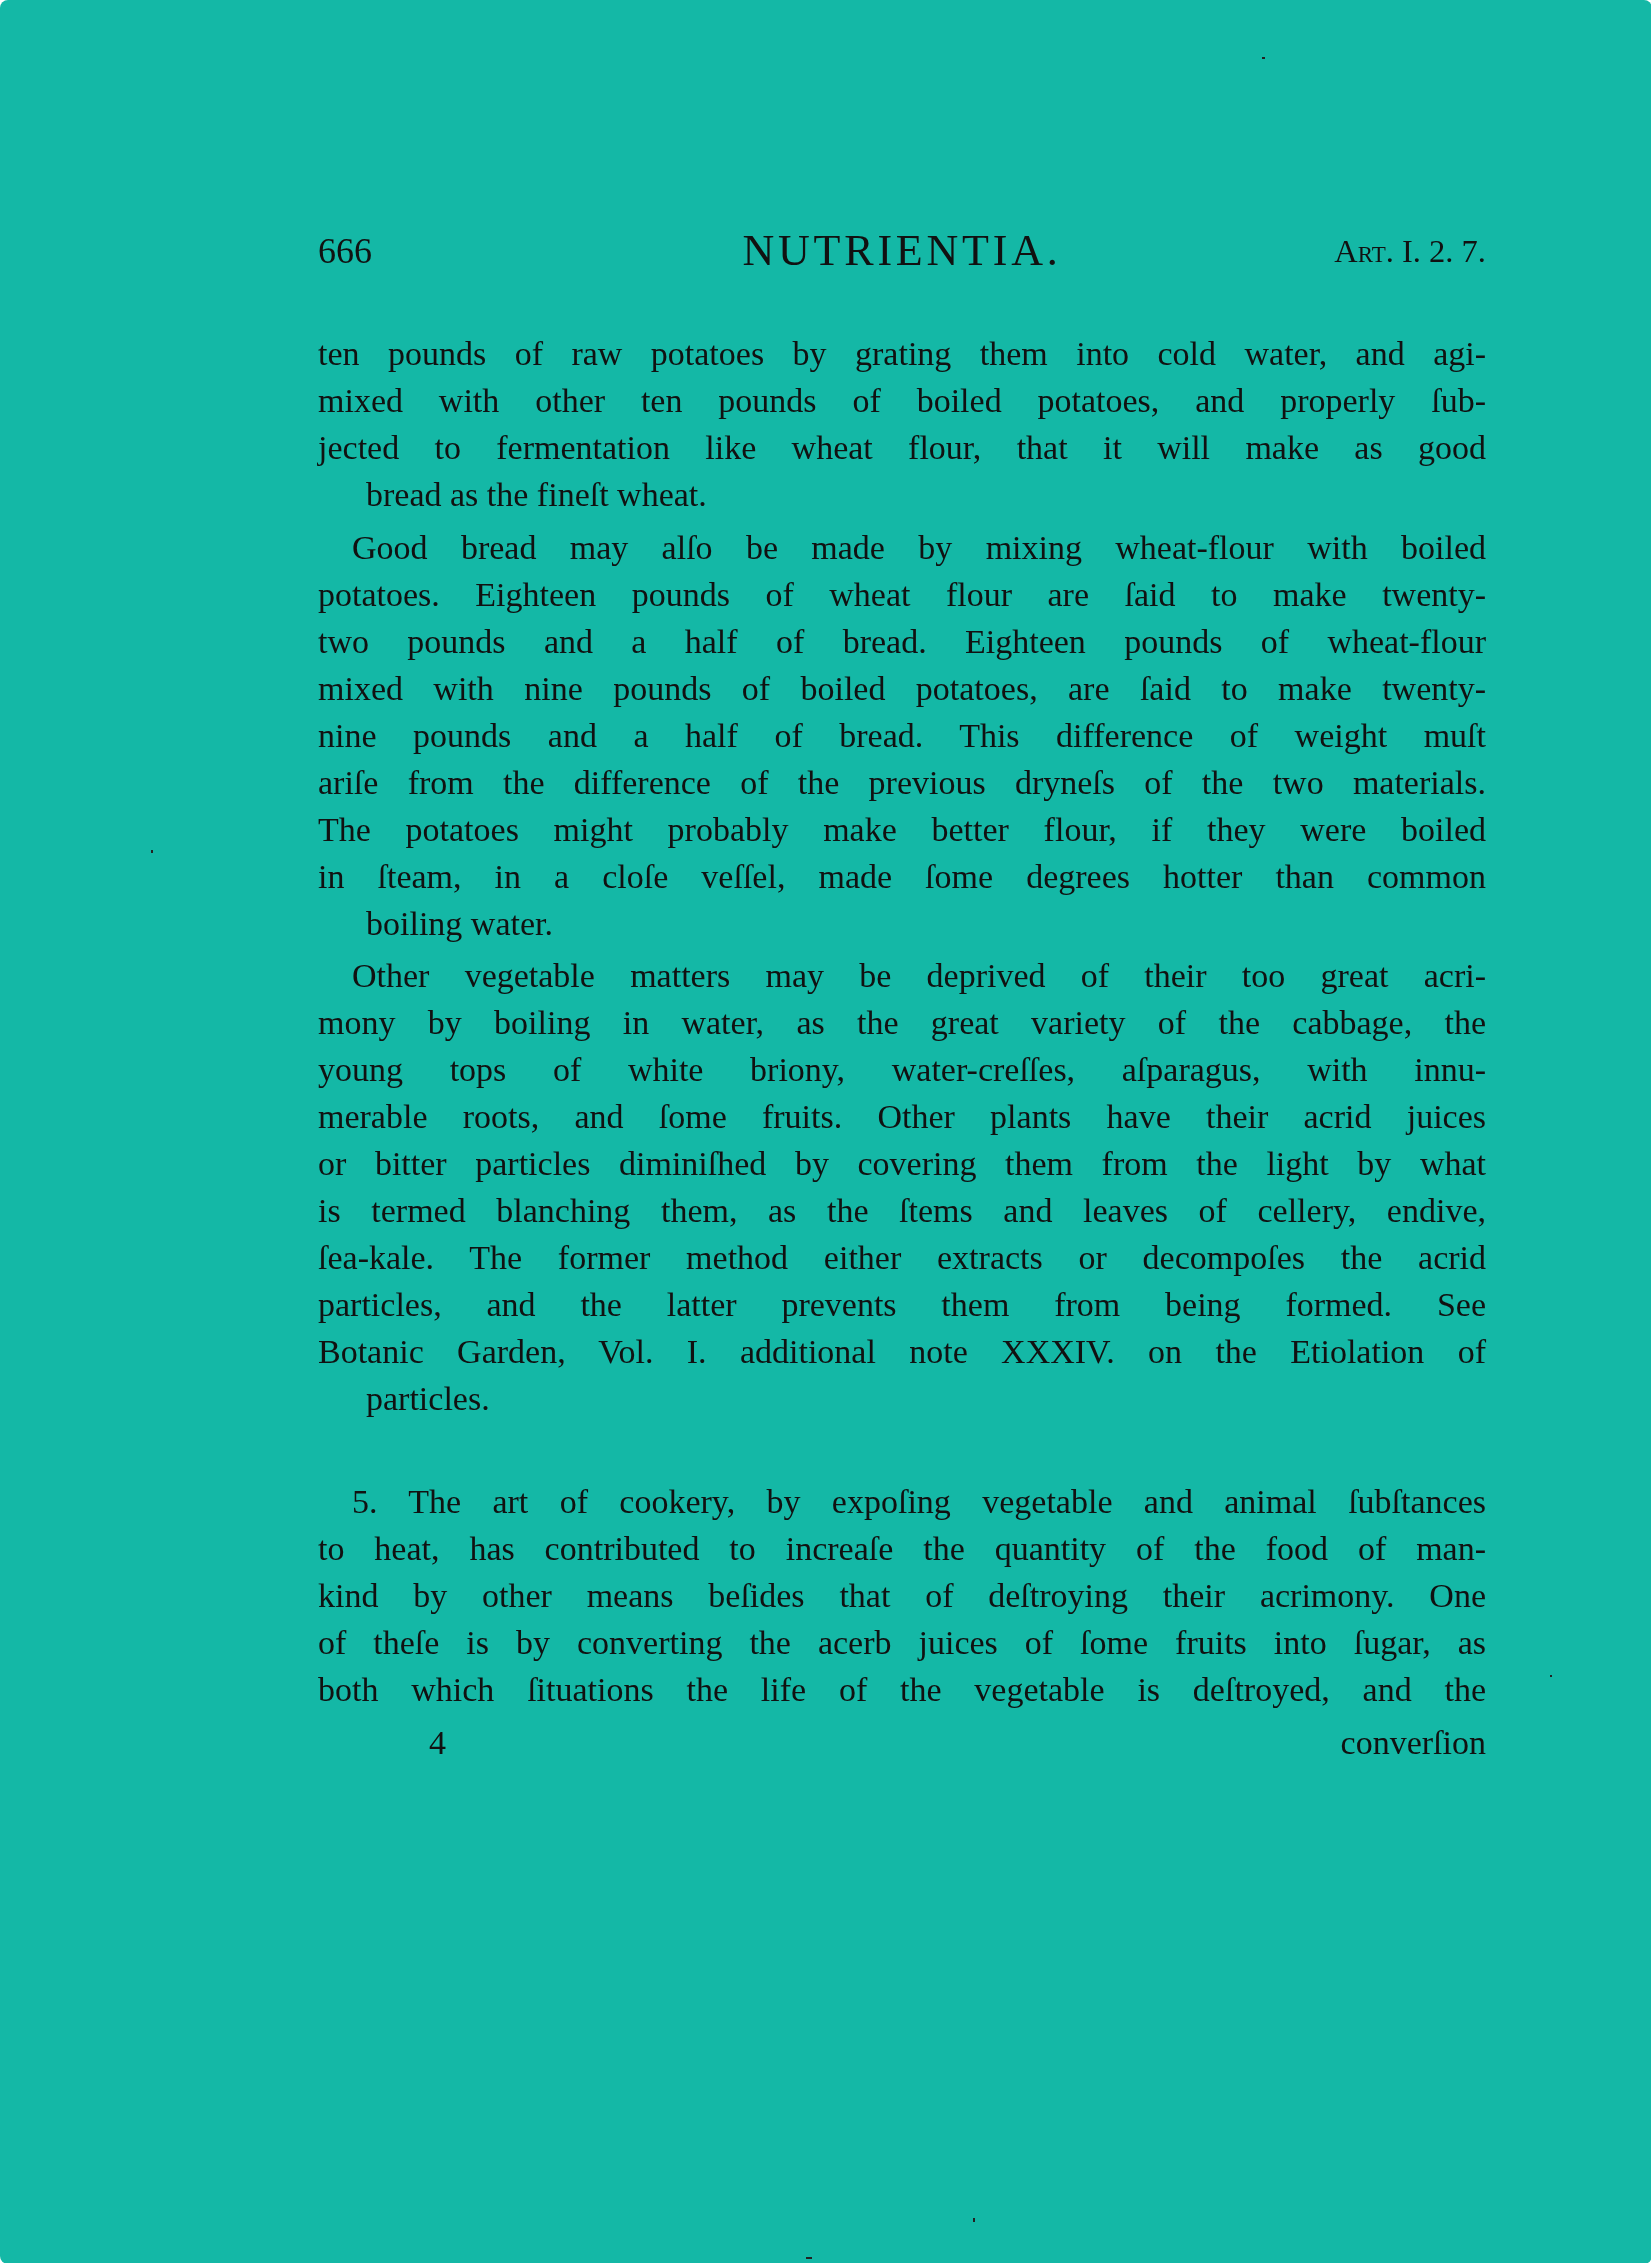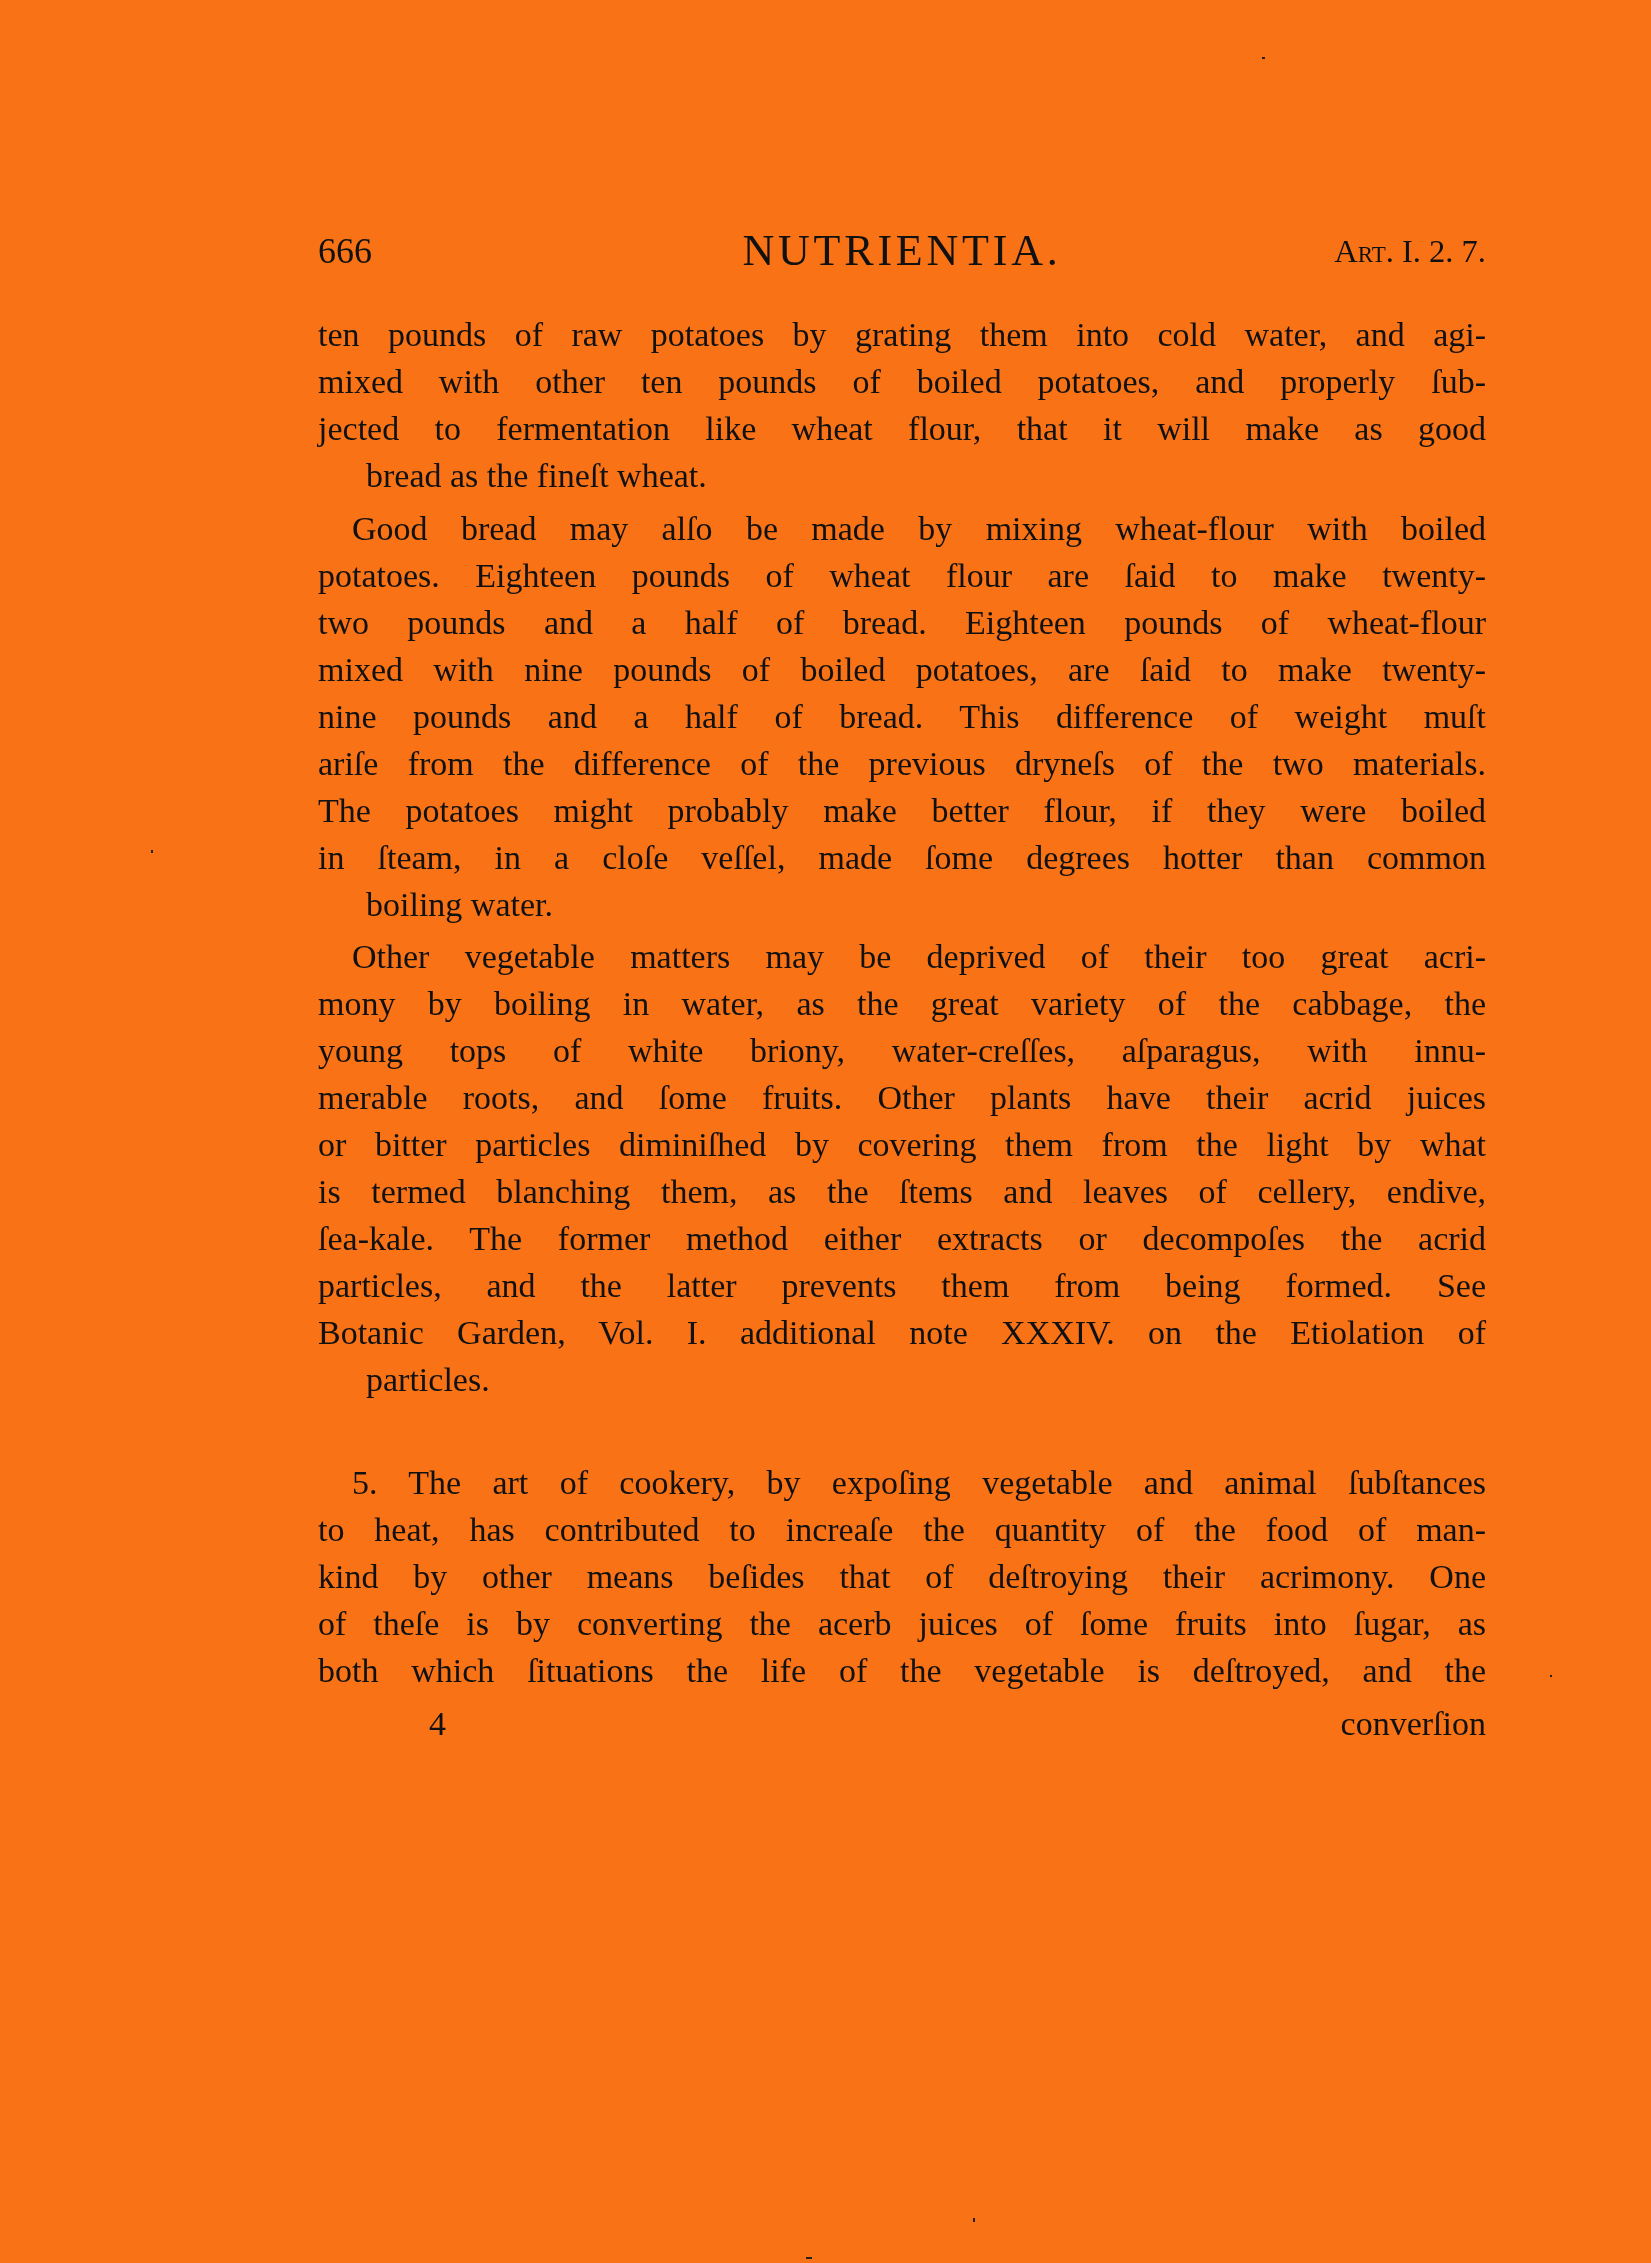--- a/index.html
+++ b/index.html
@@ -12,21 +12,22 @@
       height: 2264px;
       position: relative;
       overflow: hidden;
       color: #111111;
       font-family: "Liberation Serif", "DejaVu Serif", serif;
     }
     .page {
       position: absolute;
       left: 0; top: 0;
       width: 1652px; height: 2264px;
-      background: #f97316;
+      background: #14b8a6;
+      border-radius: 8px;
     }
     .running-head {
       position: absolute;
       left: 318px;
       top: 229px;
       width: 1168px;
       height: 44px;
       font-size: 36px;
       line-height: 44px;
     }
@@ -47,21 +48,21 @@
     .running-head .article-ref {
       position: absolute;
       right: 0;
       top: 0;
       font-size: 32.5px;
       font-variant: small-caps;
     }
     .body-text {
       position: absolute;
       left: 318px;
-      top: 311px;
+      top: 330px;
       width: 1168px;
       font-size: 34px;
       line-height: 47px;
     }
     .line {
       display: block;
       white-space: nowrap;
       text-align: justify;
       text-align-last: justify;
       height: 47px;

